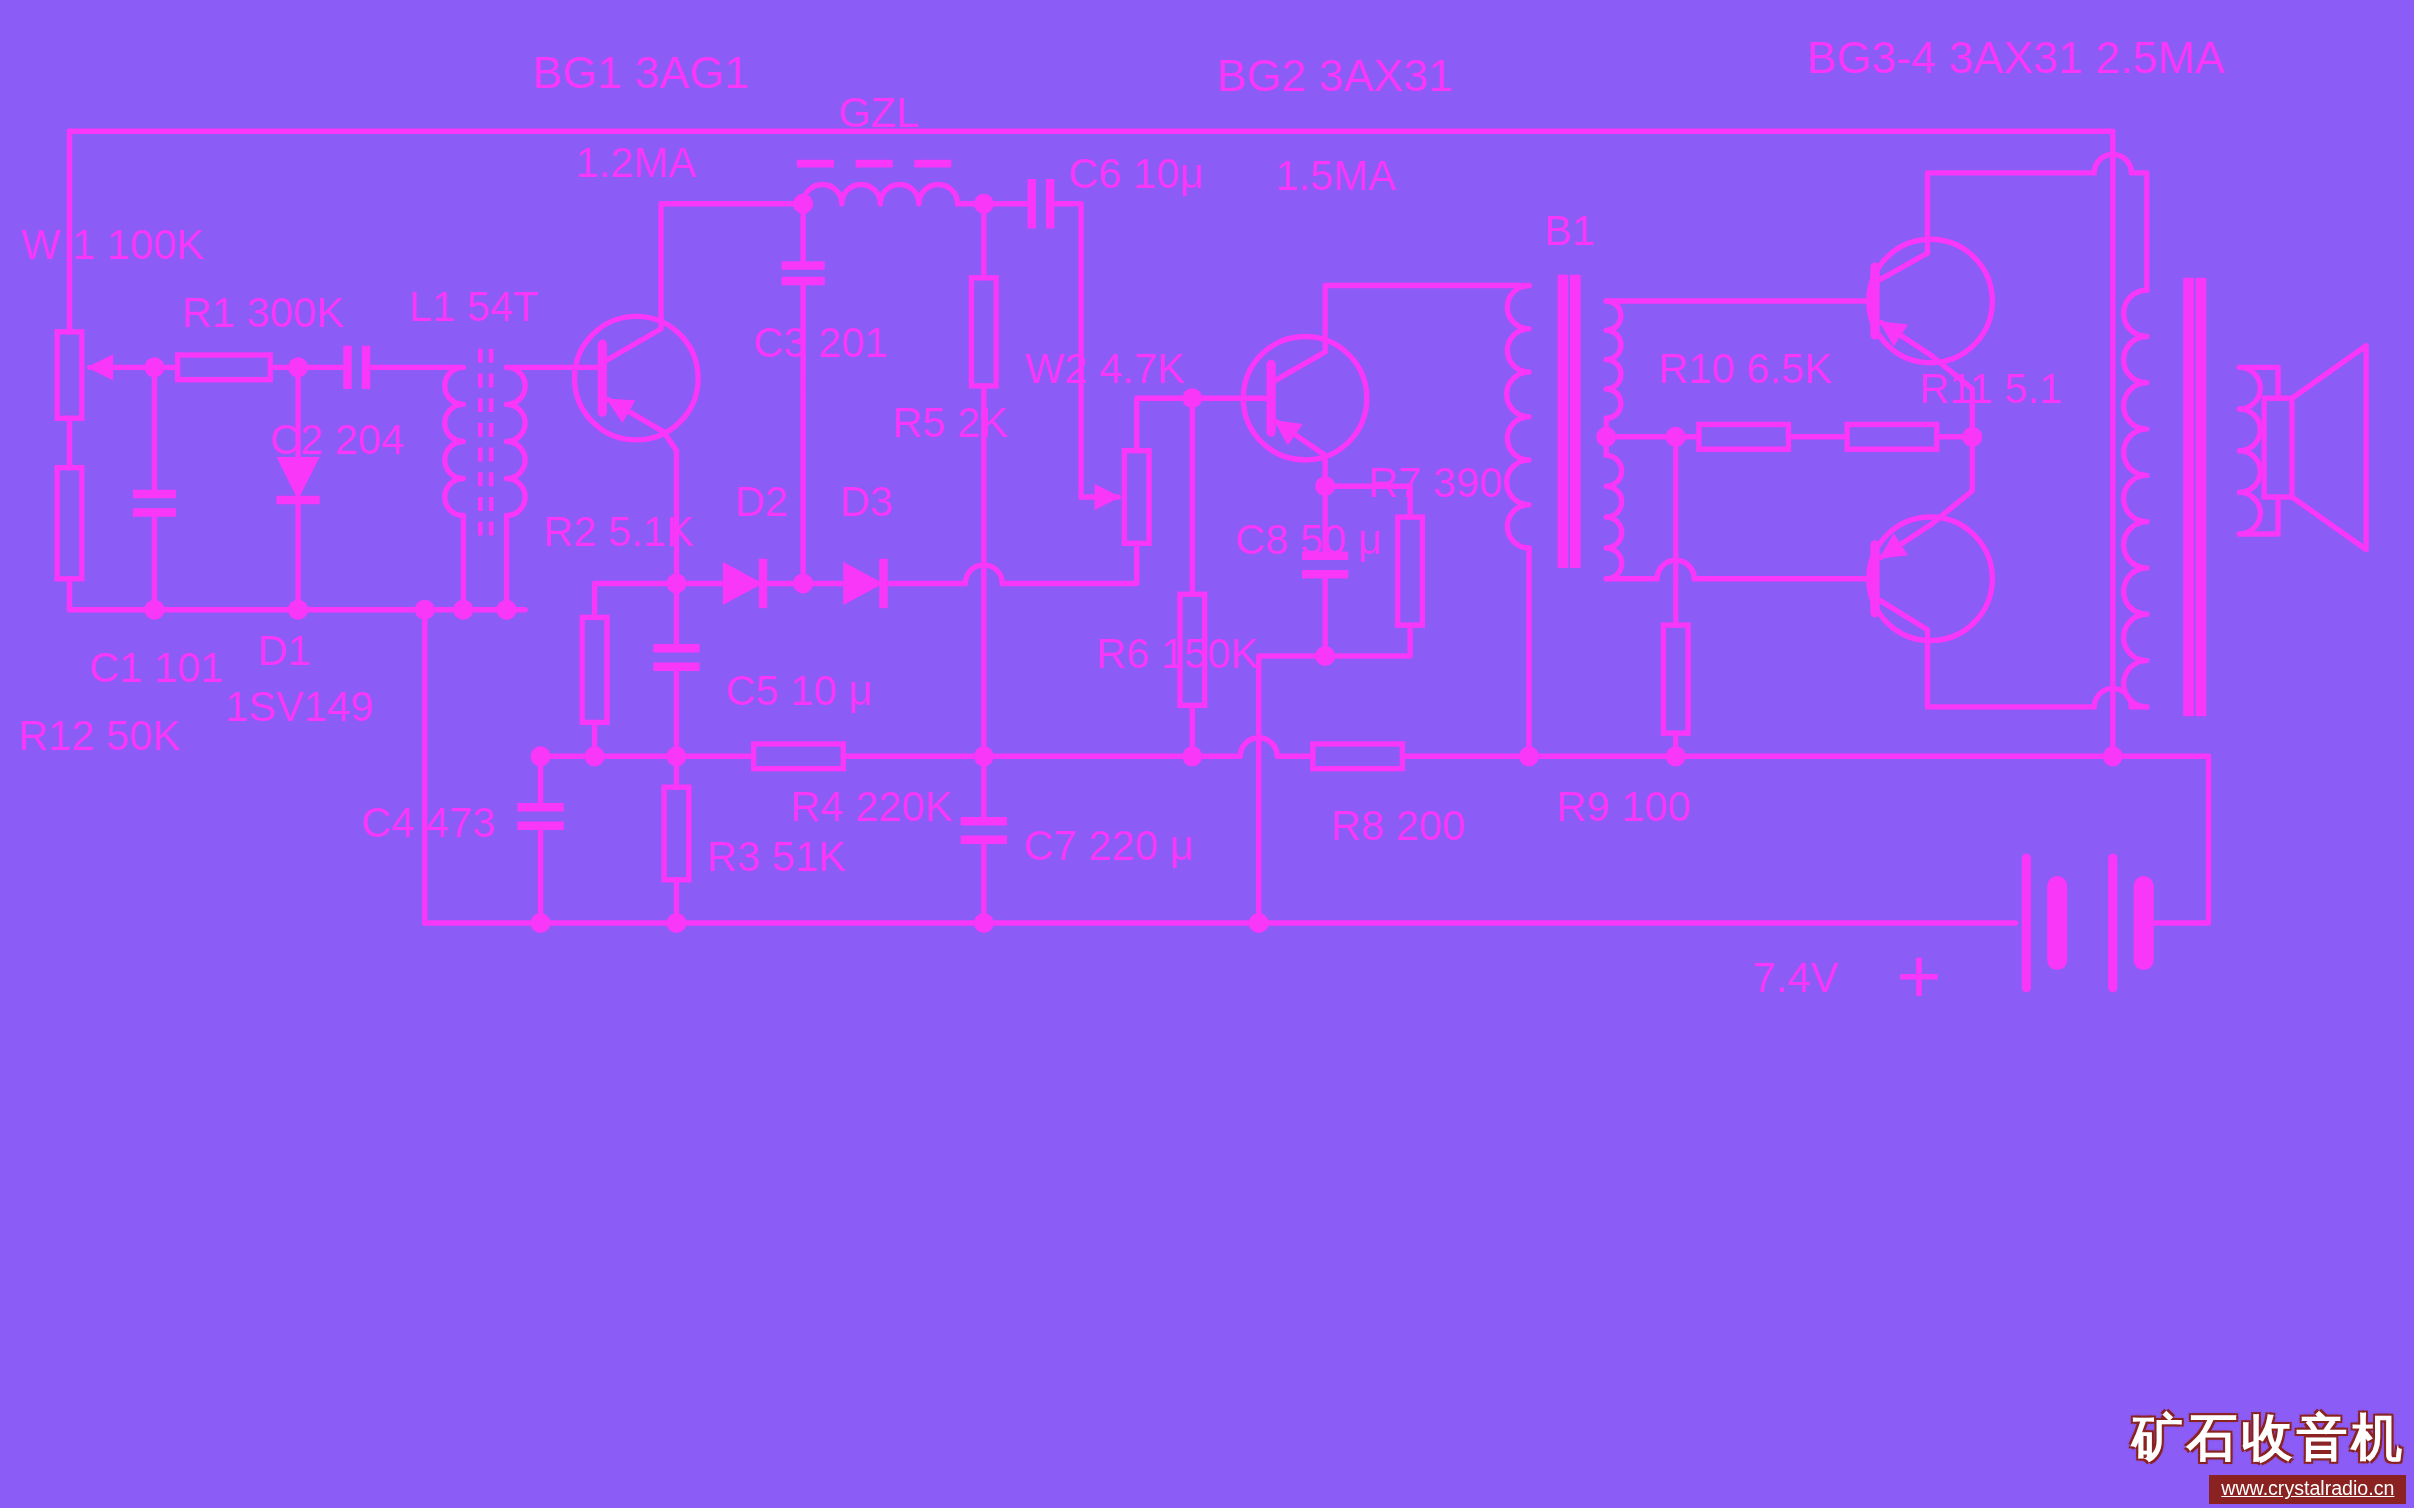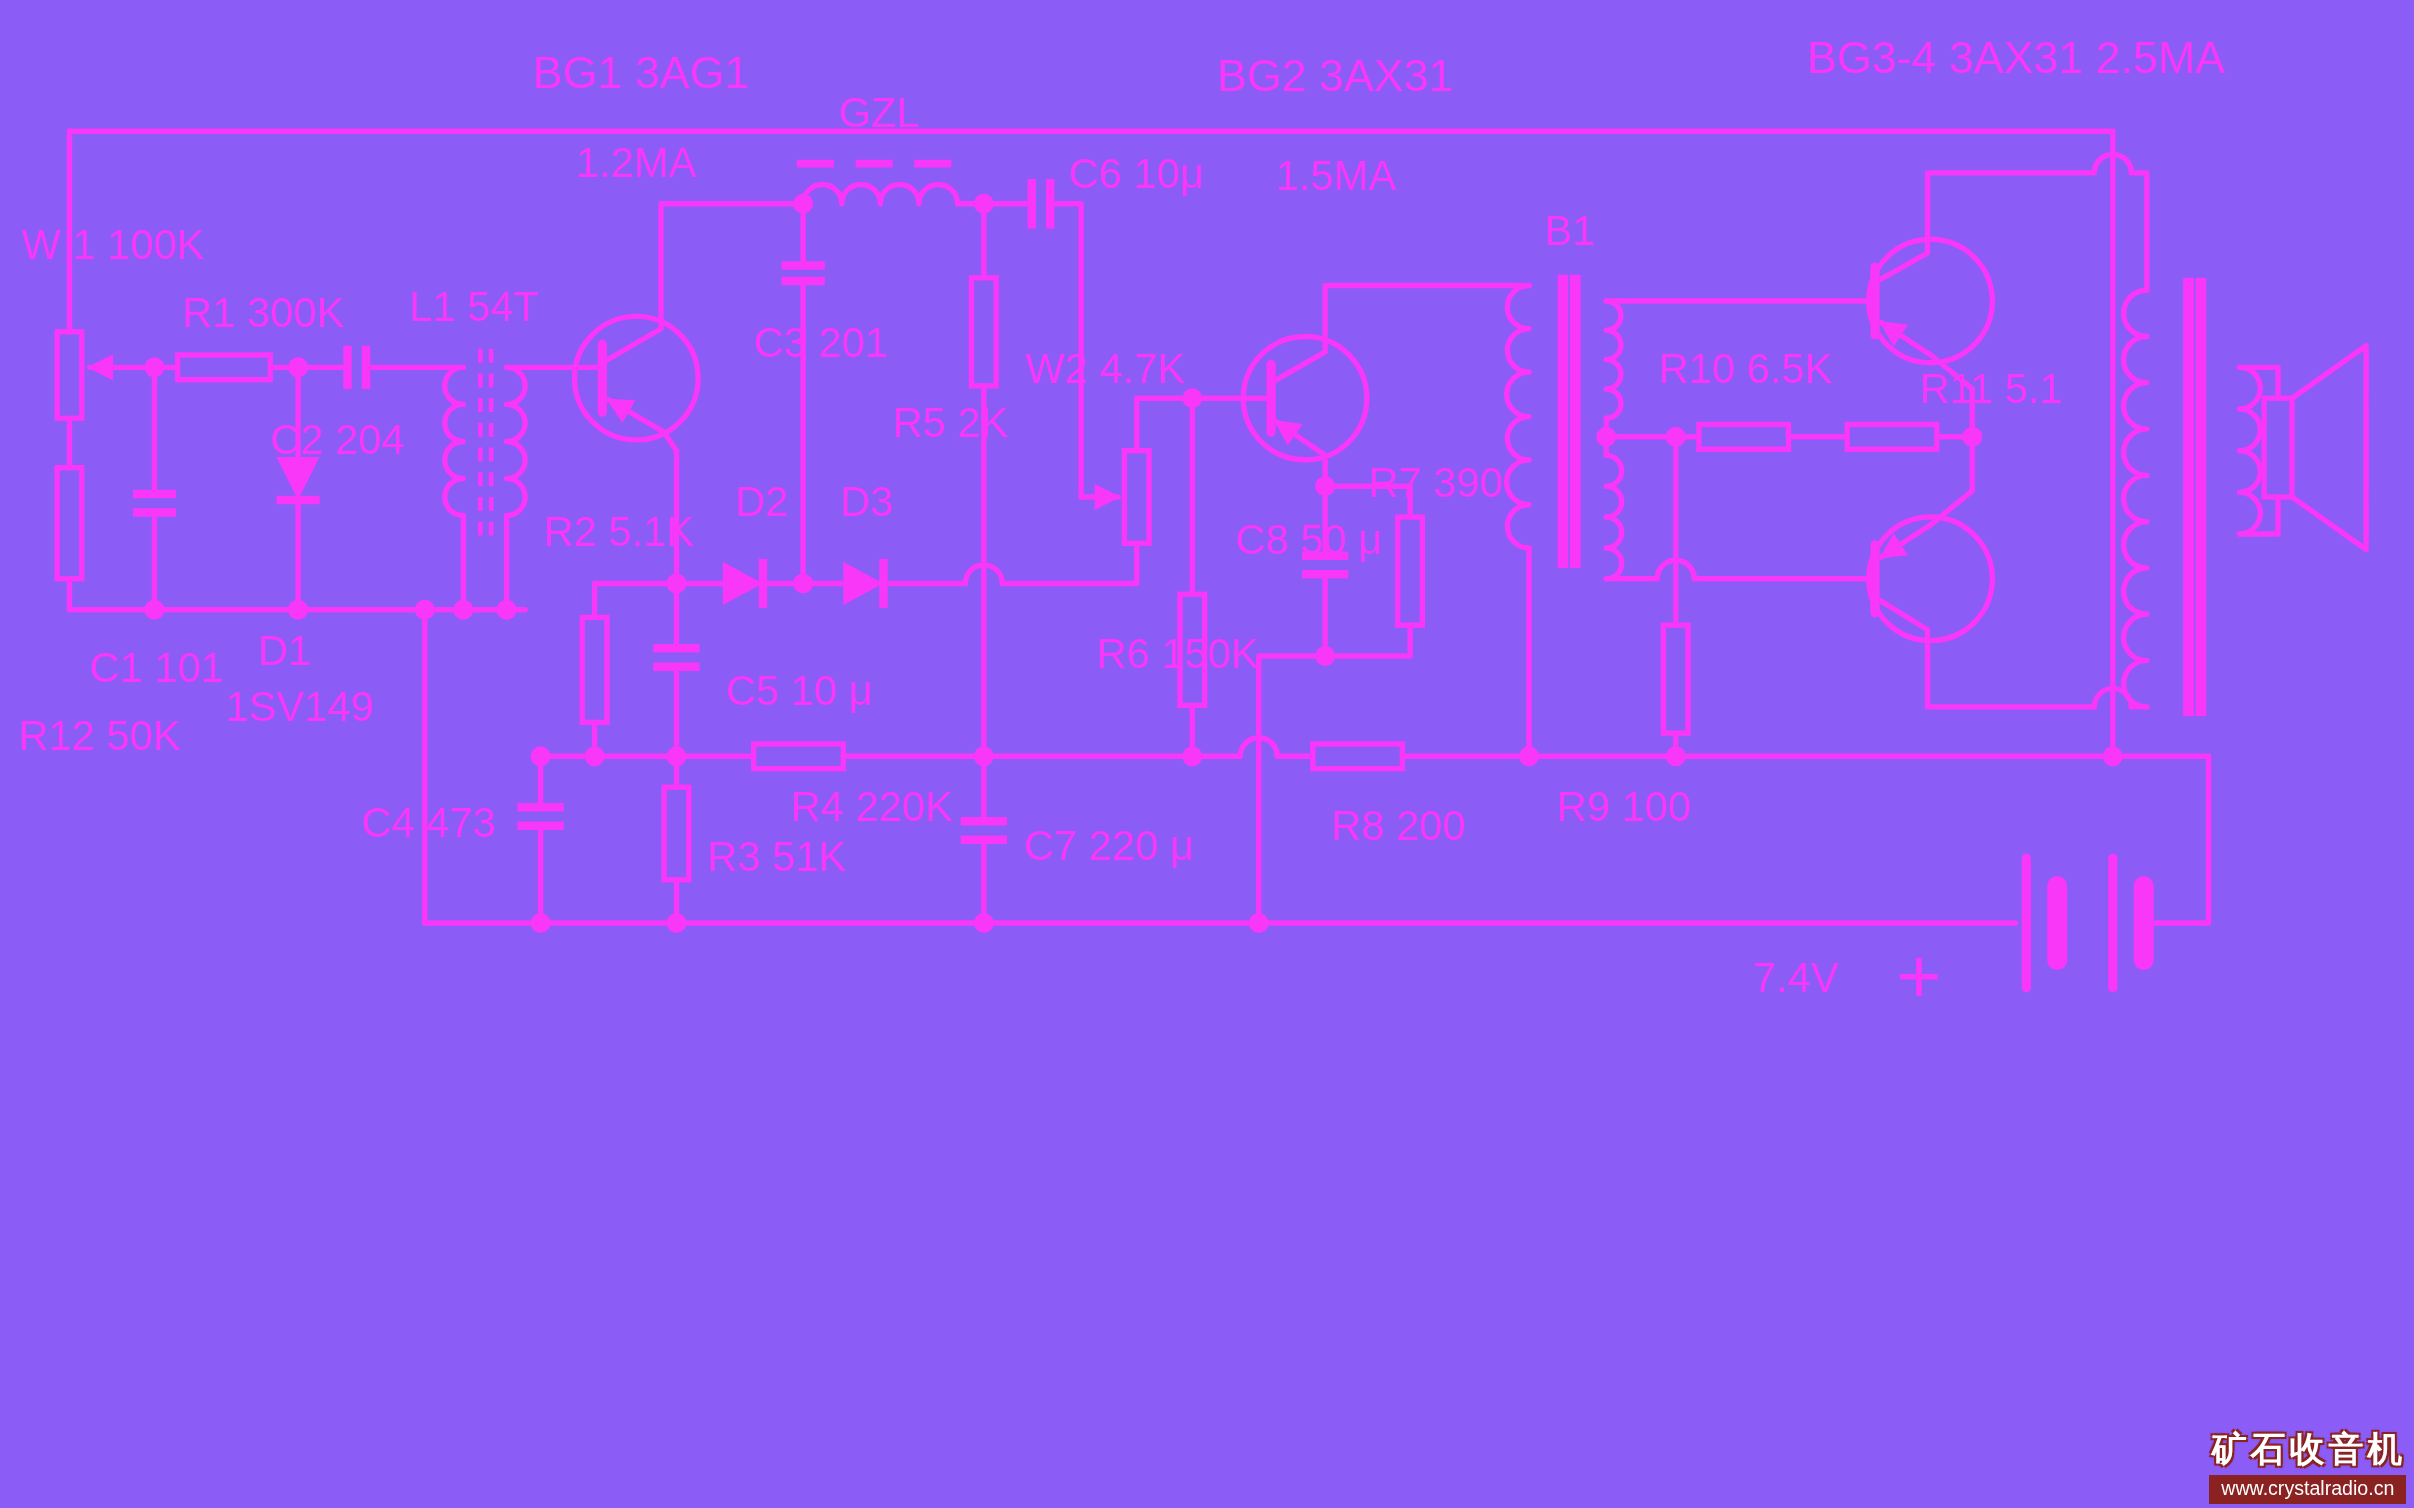--- a/index.html
+++ b/index.html
@@ -13,24 +13,24 @@
   .core { stroke:var(--ink); stroke-width:7; fill:none; stroke-linecap:butt; }
   .box  { stroke:var(--ink); stroke-width:3.5; fill:none; }
   .dot  { fill:var(--ink); stroke:none; }
   .filled { fill:var(--ink); stroke:none; }
   .lbl  { fill:var(--ink); font-size:27px; }
   .lbl-big { fill:var(--ink); font-size:29px; }
   .lbl-plus { fill:var(--ink); font-size:50px; }
   .dash-core { stroke:var(--ink); stroke-width:3; stroke-dasharray:9 7; fill:none; }
   .dash-shield { stroke:var(--ink); stroke-width:5; stroke-dasharray:24 14; fill:none; stroke-linecap:butt; }
   .watermark { position:absolute; right:7.8px; bottom:3.9px; text-align:right; }
-  .wm-title { font-size:35px; font-weight:bold; color:#ffffff; letter-spacing:3.9px;
+  .wm-title { font-size:51px; font-weight:bold; color:#ffffff; letter-spacing:3.9px;
               text-shadow:2px 2px 0 #8b2222, -2px -2px 0 #8b2222, 2px -2px 0 #8b2222, -2px 2px 0 #8b2222, 0 0 3.9px #8b2222; }
   .wm-url   { display:inline-block; background:#8b2222; color:#ffffff; font-size:19.6px;
-              padding:2px 11.8px 3.9px; margin-top:2px; }
+              padding:2px 11.8px 3.9px; margin-top:2px;text-decoration:underline; }
 </style>
 </head>
 <body>
 
 <div class="page">
 
 <svg width="2414" height="1508" viewBox="0 0 1563 977" preserveAspectRatio="none" xmlns="http://www.w3.org/2000/svg">
 
   <defs>
     <marker id="arr" viewBox="0 0 10 10" refX="9" refY="5" markerWidth="22" markerHeight="17" markerUnits="userSpaceOnUse" orient="auto">

